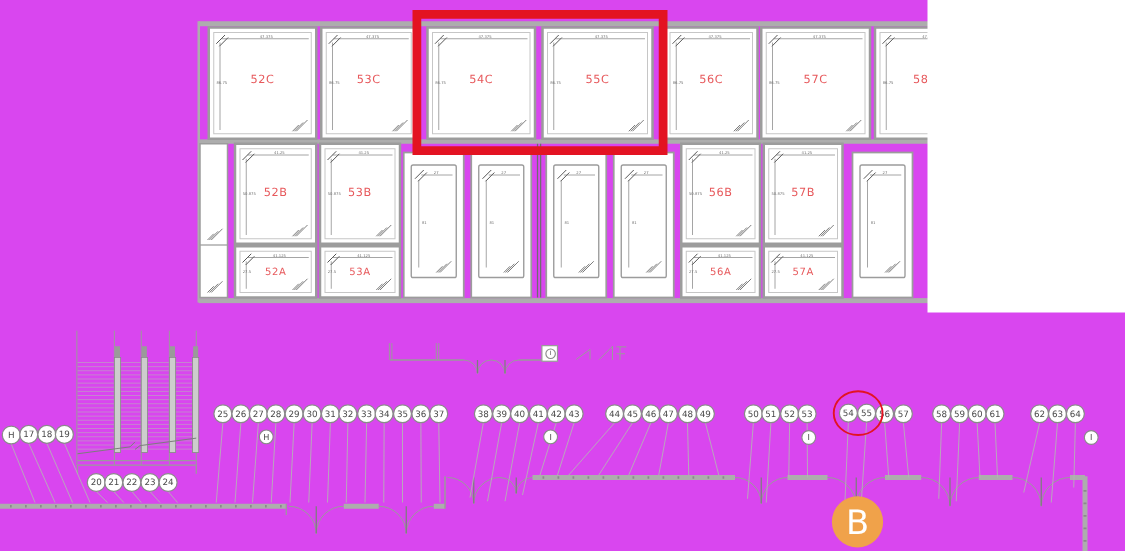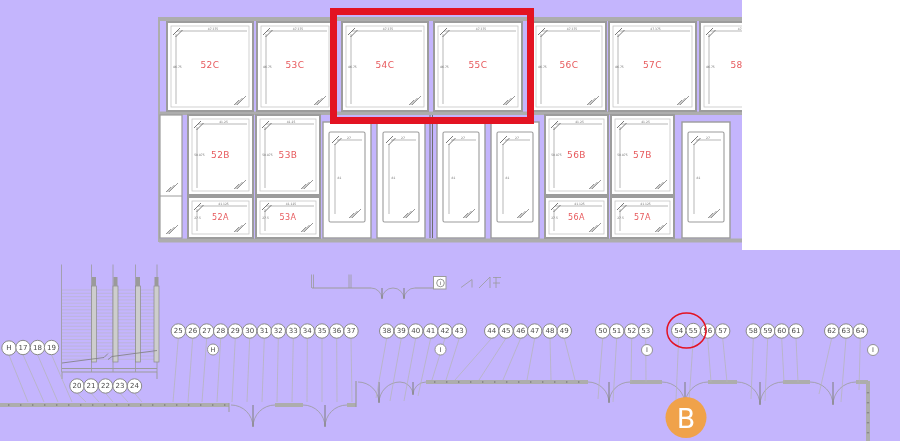--- a/index.html
+++ b/index.html
@@ -1,16 +1,16 @@
 <!DOCTYPE html>
 <html><head>
 <meta charset="utf-8">
 <style>
   html,body{margin:0;padding:0;background:#ffffff;}
-  #stage{position:relative;width:900px;height:441px;background:#c4b5fd;overflow:hidden;
+  #stage{position:relative;width:900px;height:441px;background:#d946ef;overflow:hidden;
          font-family:"DejaVu Sans", sans-serif;}
   svg text{font-family:"DejaVu Sans", sans-serif;}
 </style>
 </head>
 <body>
 
 <div id="stage">
   <svg id="scene" width="900" height="441" viewBox="0 0 900 441">
     <g id="g-elevation">
         <rect x="159" y="17" width="584" height="4" fill="#adadad"></rect>

